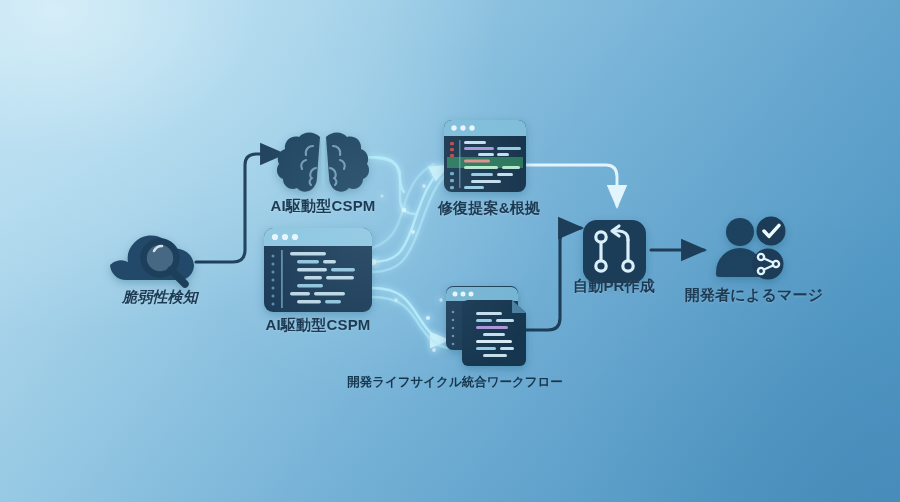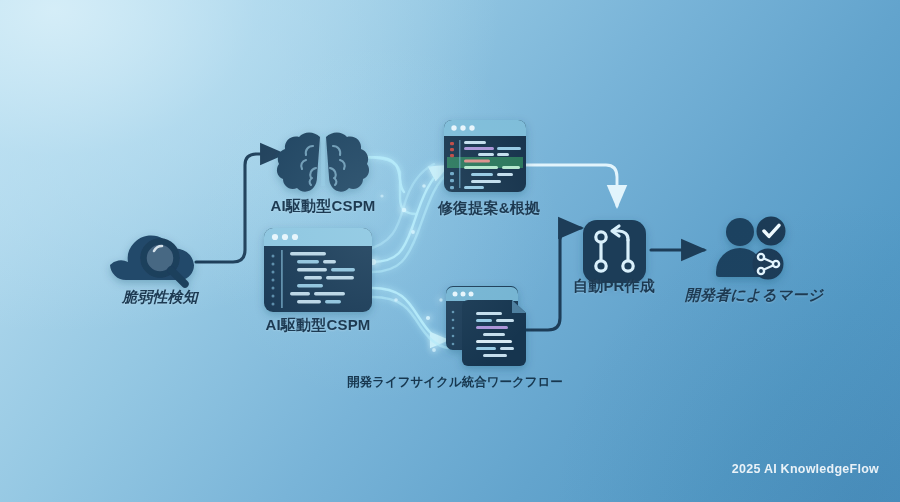--- a/index.html
+++ b/index.html
@@ -349,19 +349,18 @@
   <div class="label" style="left:160px; top:288px;font-style:italic;">脆弱性検知</div>
 
   <div class="label" style="left:323px; top:197px;">AI駆動型CSPM</div>
 
   <div class="label" style="left:318px; top:316px;">AI駆動型CSPM</div>
 
   <div class="label" style="left:489px; top:199px;">修復提案&amp;根拠</div>
 
   <div class="label" style="left:614px; top:277px;">自動PR作成</div>
 
-  <div class="label" style="left:754px; top:286px;font-style:italic;">開発者によるマージ</div>
+  <div class="label" style="left:754px; top:286px;">開発者によるマージ</div>
 
   <div class="caption" style="left:455px; top:374px;">開発ライフサイクル統合ワークフロー</div>
 
-  <div class="watermark" style="left:879px; top:462px;">2025 AI KnowledgeFlow</div>
 
 </div>
 
 </body></html>

